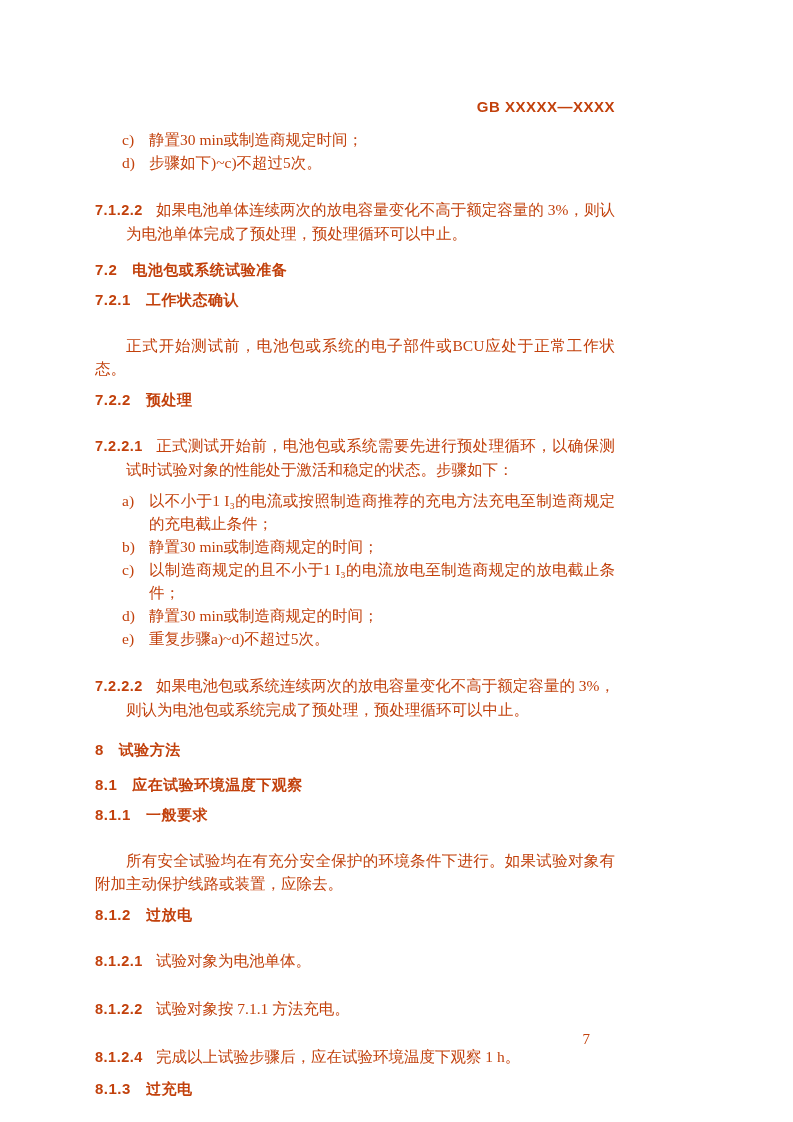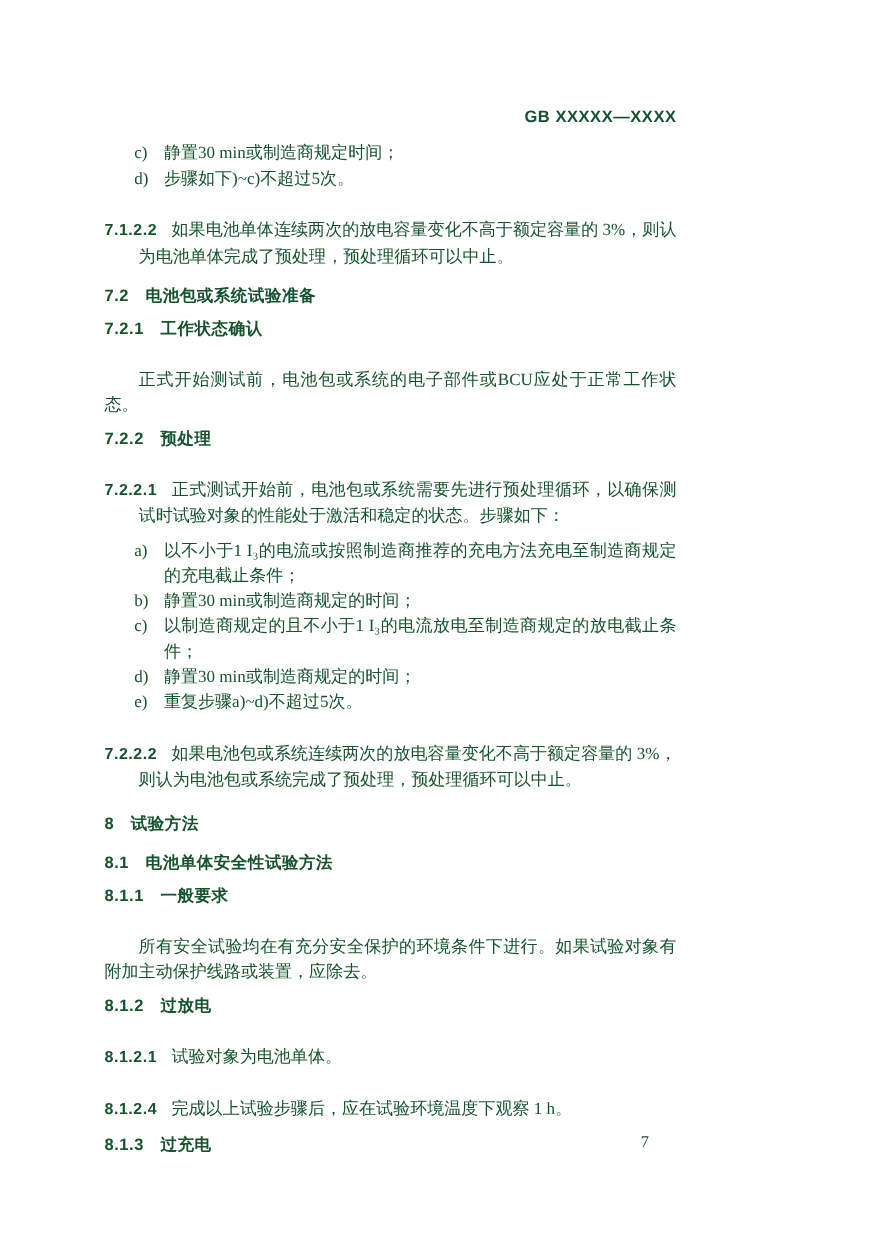--- a/index.html
+++ b/index.html
@@ -6,21 +6,21 @@
     margin: 0;
     padding: 0;
     background: #ffffff;
   }
   .page {
     position: relative;
     width: 675px;
     height: 1122px;
     background: #ffffff;
     overflow: hidden;
-    color: #14532d;
+    color: #c2410c;
     font-family: "Liberation Serif", "DejaVu Serif", serif;
     font-size: 15.5px;
     line-height: 23px;
   }
   .content {
     position: absolute;
     left: 95px;
     right: 60px;
     top: 98px;
   }
@@ -133,23 +133,24 @@
             <span class="marker">d)</span>
             <span class="item-text">静置30 min或制造商规定的时间；</span>
           </div>
           <div class="list-item">
             <span class="marker">e)</span>
             <span class="item-text">重复步骤a)~d)不超过5次。</span>
           </div>
         </div>
         <p class="clause hang"><span class="clause-num">7.2.2.2</span><span>如果电池包或系统连续两次的放电容量变化不高于额定容量的 3%，则认为电池包或系统完成了预处理，预处理循环可以中止。</span></p>
         <h3 class="heading chapter"><span class="heading-num">8</span><span>试验方法</span></h3>
-        <h3 class="heading sub1"><span class="heading-num">8.1</span><span>电池单体安全性试验方法</span></h3>
+        <h3 class="heading sub1"><span class="heading-num">8.1</span><span>应在试验环境温度下观察</span></h3>
         <h3 class="heading sub2"><span class="heading-num">8.1.1</span><span>一般要求</span></h3>
         <p class="para">所有安全试验均在有充分安全保护的环境条件下进行。如果试验对象有附加主动保护线路或装置，应除去。</p>
         <h3 class="heading sub2"><span class="heading-num">8.1.2</span><span>过放电</span></h3>
         <p class="clause"><span class="clause-num">8.1.2.1</span><span>试验对象为电池单体。</span></p>
+        <p class="clause"><span class="clause-num">8.1.2.2</span><span>试验对象按 7.1.1 方法充电。</span></p>
         <p class="clause"><span class="clause-num">8.1.2.4</span><span>完成以上试验步骤后，应在试验环境温度下观察 1 h。</span></p>
         <h3 class="heading sub2"><span class="heading-num">8.1.3</span><span>过充电</span></h3>
       </main>
   </div>
   <div class="page-number">7</div>
 </div>
 
 </body></html>

